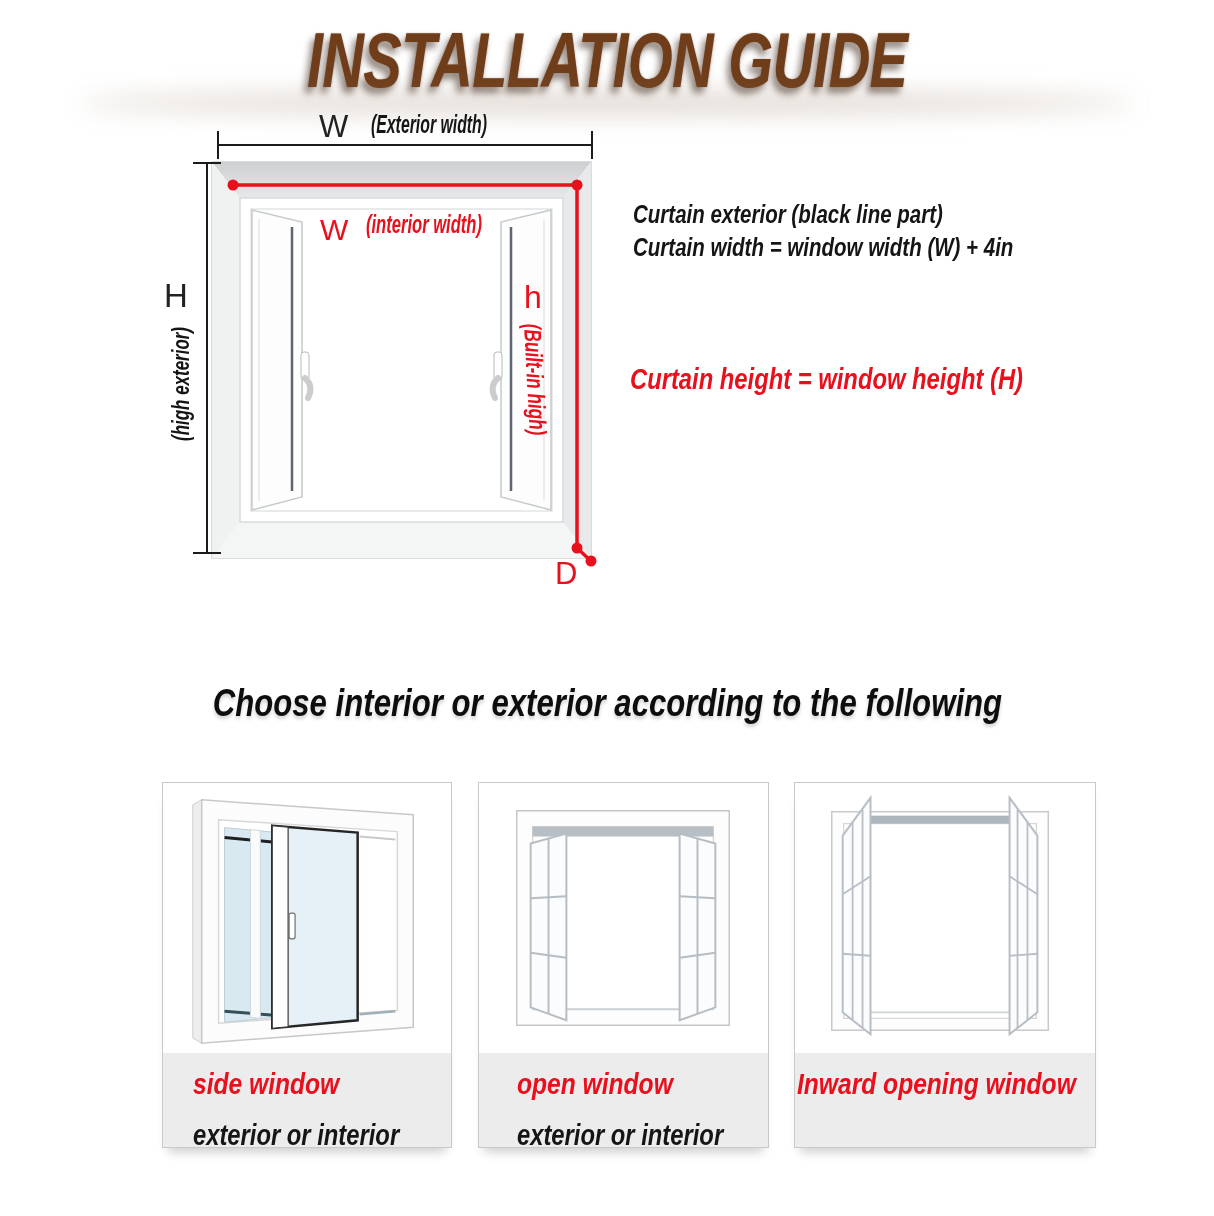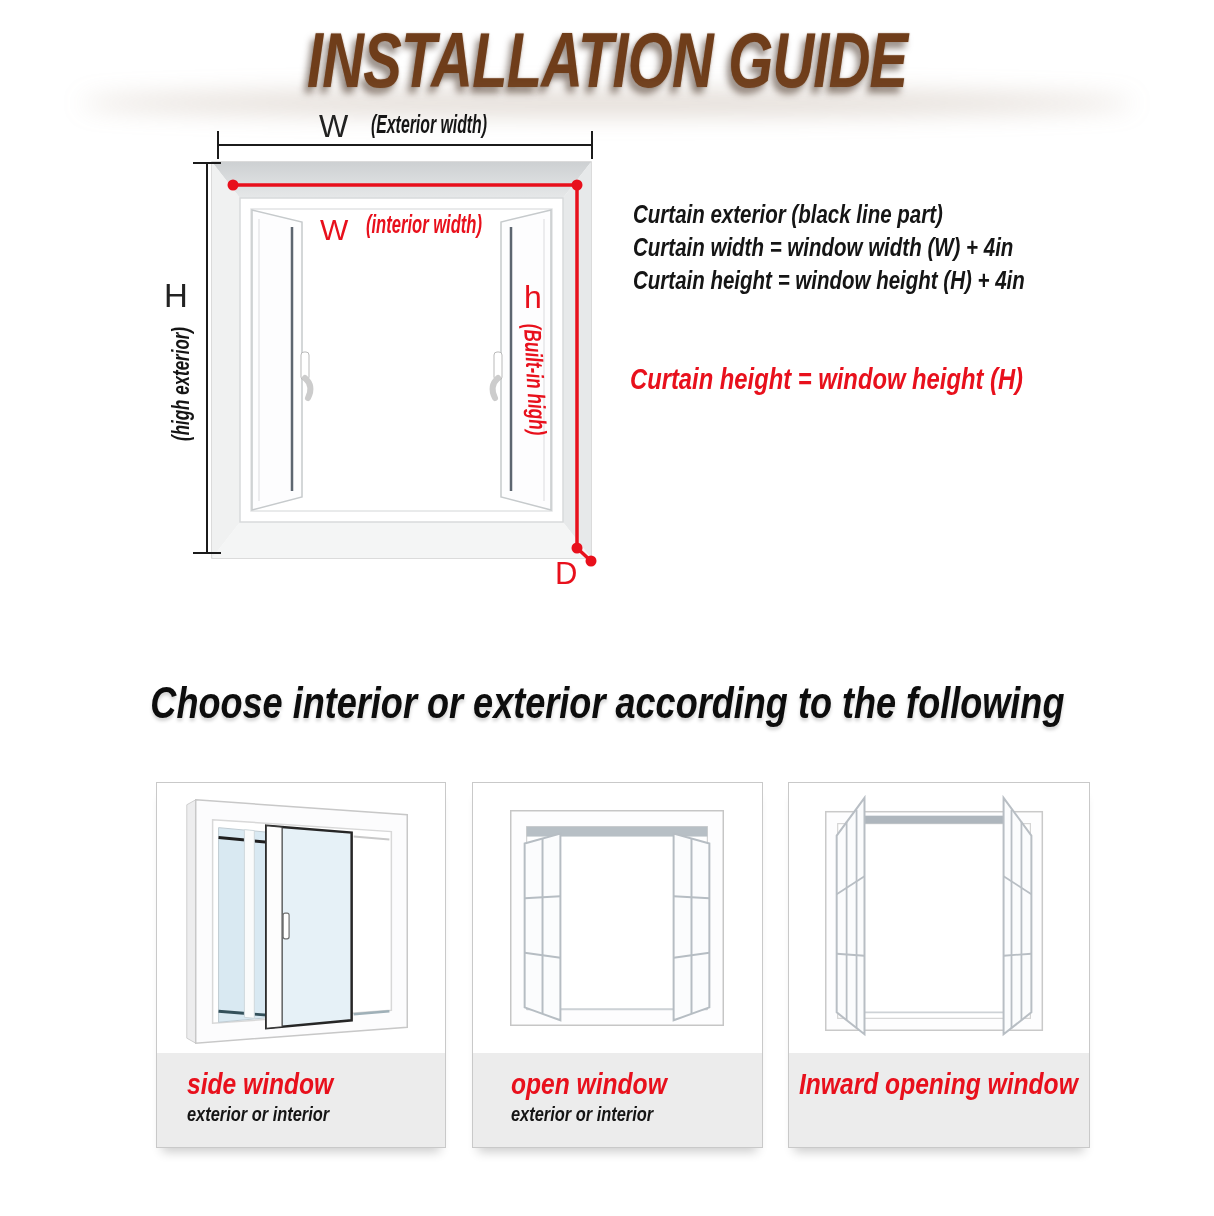--- a/index.html
+++ b/index.html
@@ -41,47 +41,47 @@
 
   
   .note{white-space:nowrap;font-weight:bold;font-style:italic;}
   .note .line{display:block;}
   .note-exterior{left:633px;top:198px;font-size:25px;line-height:33px;color:var(--ink,#151515);}
   .note-interior{left:630px;top:364px;font-size:29px;line-height:31px;color:var(--red,#e8101c);}
 
   
   .choose-heading{
     top:682px;left:0;width:100%;margin:0;text-align:center;
-    font-size:44px;line-height:42px;font-weight:bold;font-style:italic;
+    font-size:38px;line-height:42px;font-weight:bold;font-style:italic;
     color:#0d0d0d;text-shadow:0 3px 4px rgba(0,0,0,.18);
   }
 
   
-  .panels{left:156px;top:782px;display:flex;}
+  .panels{left:162px;top:782px;display:flex;}
   .panel{
     background:#fff;border:1px solid #c9c9c9;
     height:366px;display:flex;flex-direction:column;
     box-shadow:0 10px 10px -6px rgba(0,0,0,.20);
     box-sizing:border-box;
   }
   .panel-1{width:290px;}
   .panel-2{width:291px;margin-left:26px;}
   .panel-3{width:302px;margin-left:25px;}
   .pic{height:270px;position:relative;}
   .pic svg{display:block;width:100%;height:100%;}
   figure{margin:0;}
   figcaption{
     flex:1;background:var(--caption-bg,#ececec);
     padding:16px 0 0 26px;overflow:hidden;
   }
   .panel-1 figcaption{padding-left:30px;}
   .panel-2 figcaption{padding-left:38px;}
-  .panel-3 figcaption{padding-left:10px;}
+  .panel-3 figcaption{padding-left:2px;}
   .pname{font-size:30px;line-height:30px;font-weight:bold;font-style:italic;color:var(--red,#e8101c);white-space:nowrap;}
-  .pmount{font-size:20px;line-height:30px;font-weight:bold;font-style:italic;color:#151515;white-space:nowrap;margin-top:0;}
+  .pmount{font-size:29px;line-height:30px;font-weight:bold;font-style:italic;color:#151515;white-space:nowrap;margin-top:21px;}
 </style>
 </head>
 <body>
 
 <div class="abs title-wrap">
   <h1 class="page-title"><span class="cx-c">INSTALLATION GUIDE</span></h1>
 </div>
 <div class="abs title-smudge"></div>
 
 <svg class="abs main-svg" viewBox="140 95 480 505">
@@ -146,21 +146,20 @@
   <text x="320" y="240" class="letter rf" font-size="30">W</text>
   <text class="lbl rf" transform="translate(366,233)" font-size="26" textLength="116" lengthAdjust="spacingAndGlyphs">(interior width)</text>
   <text x="524" y="308" class="letter rf" font-size="32">h</text>
   <text class="lbl rf" transform="translate(524,324) rotate(87)" font-size="24" textLength="112" lengthAdjust="spacingAndGlyphs">(Built-in high)</text>
   <text x="555" y="584" class="letter rf" font-size="31">D</text>
 </svg>
 
 <div class="abs note note-exterior">
   <span class="line"><span class="cx">Curtain exterior (black line part)</span></span>
   <span class="line"><span class="cx">Curtain width = window width (W) + 4in</span></span>
-  <span class="line"><span class="cx">Curtain height = window height (H) + 4in</span></span>
 </div>
 
 <div class="abs note note-interior">
   <span class="line"><span class="cx">Curtain height = window height (H)</span></span>
 </div>
 
 <h2 class="abs choose-heading"><span class="cx-c">Choose interior or exterior according to the following</span></h2>
 
 <div class="abs panels">
 

